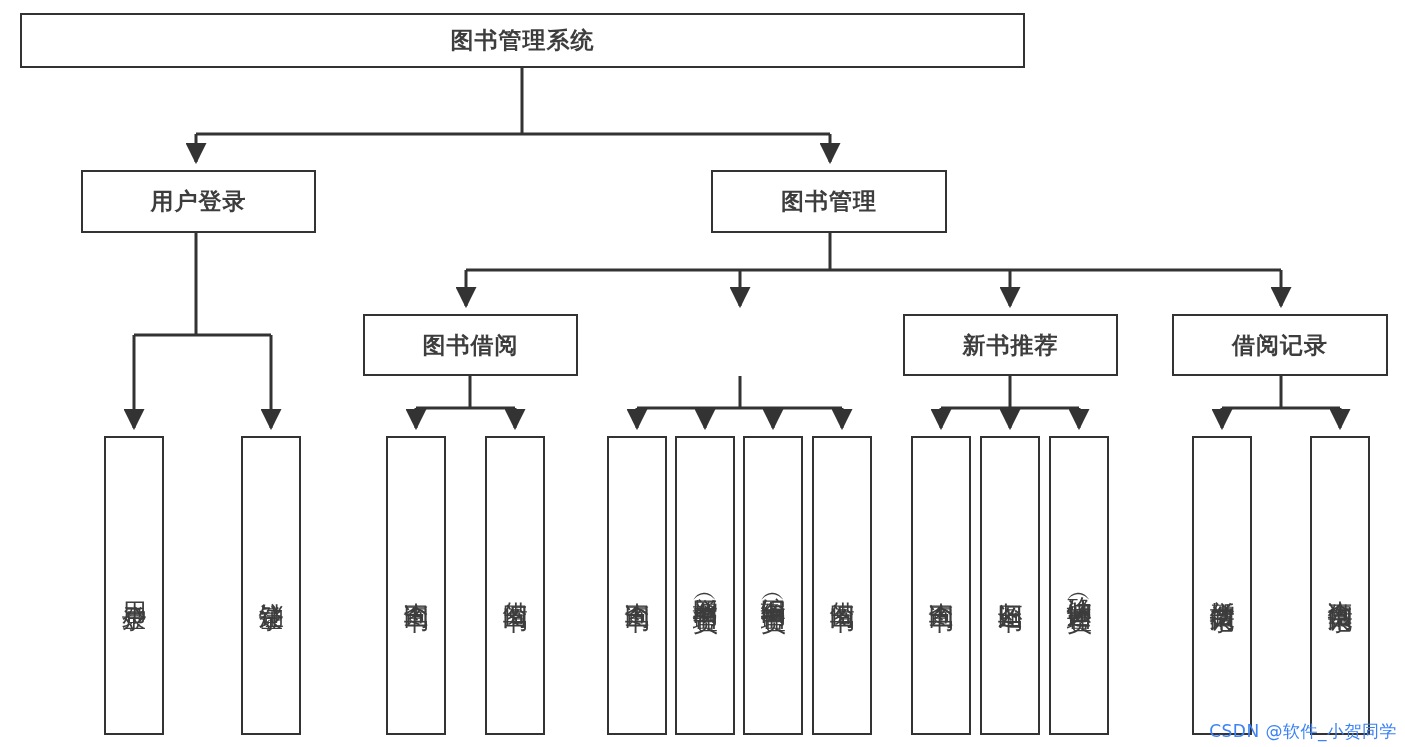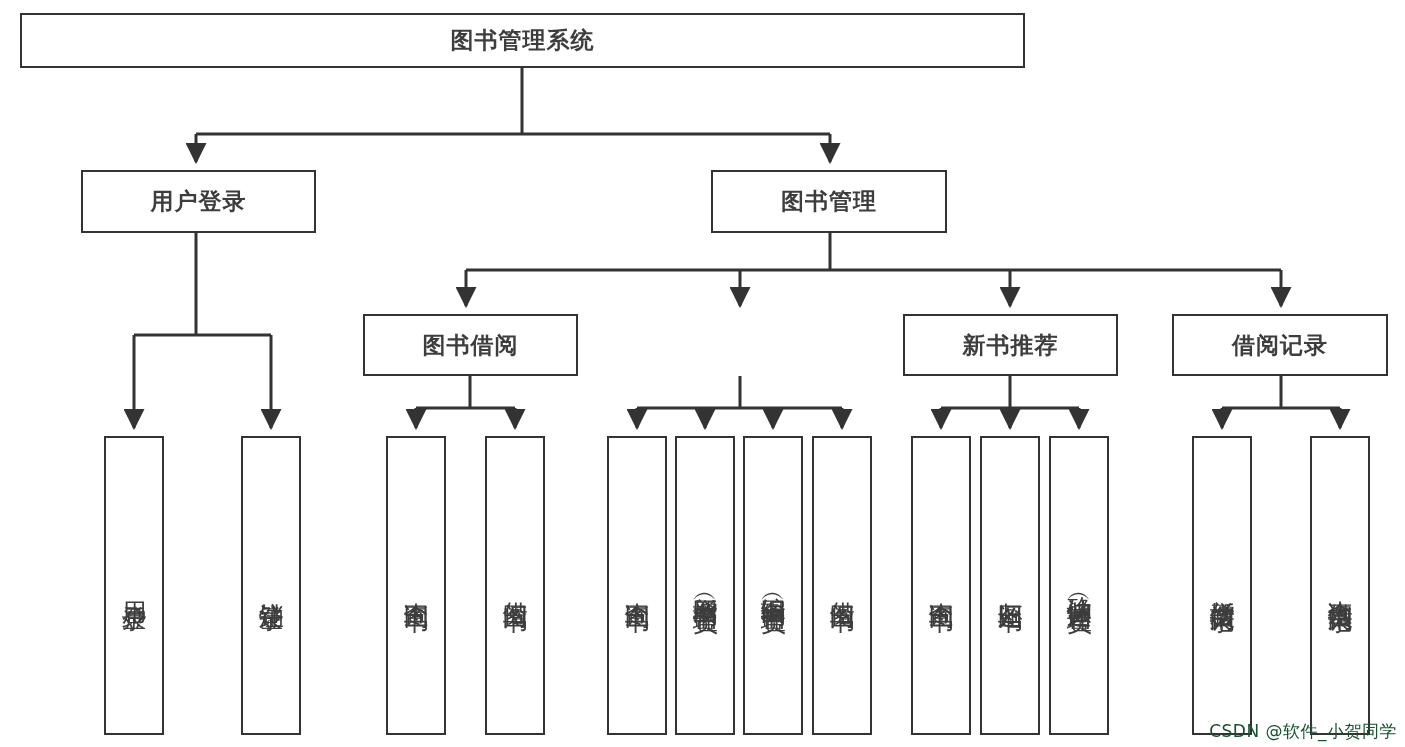--- a/index.html
+++ b/index.html
@@ -47,21 +47,21 @@
     writing-mode:vertical-rl;
     text-orientation:upright;
     display:block;
     max-height:100%;
   }
   .watermark{
     position:absolute;
     right:8px;
     bottom:4px;
     font-size:17px;
-    color:#14532d;
+    color:#3b82f6;
     letter-spacing:0.5px;
     white-space:nowrap;
     pointer-events:none;
   }
 </style>
 </head>
 <body>
 
 <div id="canvas">
 

